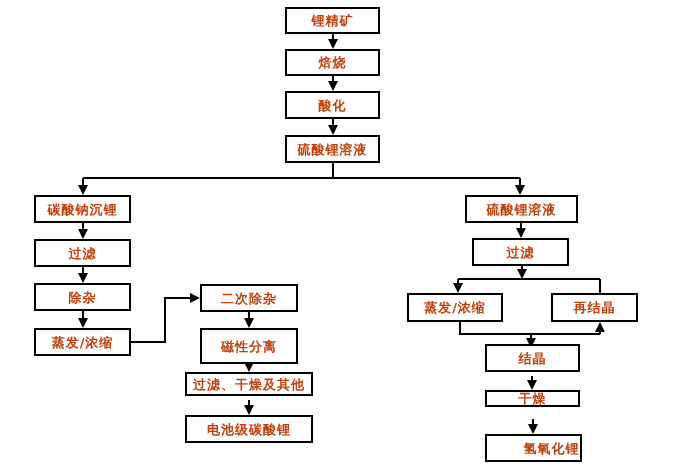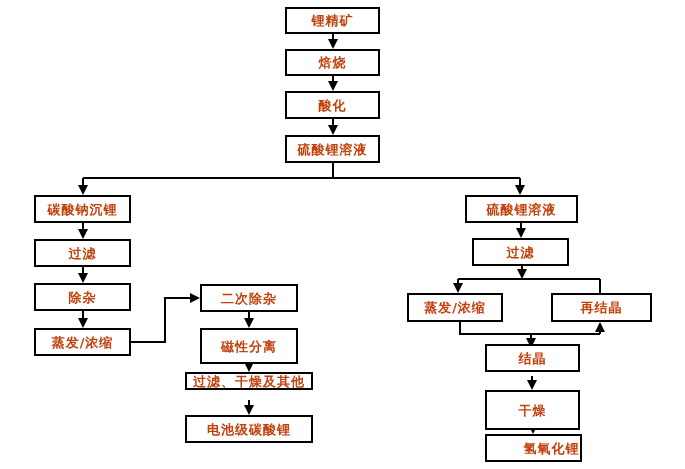--- a/index.html
+++ b/index.html
@@ -131,24 +131,24 @@
   <div class="node" style="left:285px; top:91px; width:95px; height:28px;">酸化</div>
   <div class="node" style="left:285px; top:135px; width:95px; height:28px;">硫酸锂溶液</div>
 
   <div class="node" style="left:34px; top:195px; width:97px; height:28px;">碳酸钠沉锂</div>
   <div class="node" style="left:34px; top:239px; width:97px; height:28px;">过滤</div>
   <div class="node" style="left:34px; top:283px; width:97px; height:28px;">除杂</div>
   <div class="node" style="left:34px; top:328px; width:97px; height:28px;">蒸发/浓缩</div>
 
   <div class="node" style="left:200px; top:284px; width:98px; height:28px;text-align:right;">二次除杂</div>
   <div class="node" style="left:200px; top:328px; width:98px; height:36px;">磁性分离</div>
-  <div class="node" style="left:185px; top:372px; width:128px; height:18px;">过滤、干燥及其他</div>
+  <div class="node" style="left:185px; top:372px; width:128px; height:24px;">过滤、干燥及其他</div>
   <div class="node" style="left:185px; top:415px; width:128px; height:28px;">电池级碳酸锂</div>
 
   <div class="node" style="left:465px; top:195px; width:113px; height:28px;">硫酸锂溶液</div>
   <div class="node" style="left:472px; top:238px; width:97px; height:28px;">过滤</div>
   <div class="node" style="left:407px; top:293px; width:96px; height:29px;">蒸发/浓缩</div>
-  <div class="node" style="left:551px; top:293px; width:101px; height:29px;">再结晶</div>
+  <div class="node" style="left:551px; top:293px; width:87px; height:29px;">再结晶</div>
   <div class="node" style="left:485px; top:344px; width:95px; height:28px;">结晶</div>
-  <div class="node" style="left:485px; top:390px; width:95px; height:40px;">干燥</div>
+  <div class="node" style="left:485px; top:390px; width:95px; height:17px;">干燥</div>
   <div class="node" style="left:485px; top:434px; width:97px; height:28px;padding-left:36px;">氢氧化锂</div>
 
 </div>
 
 </body></html>

